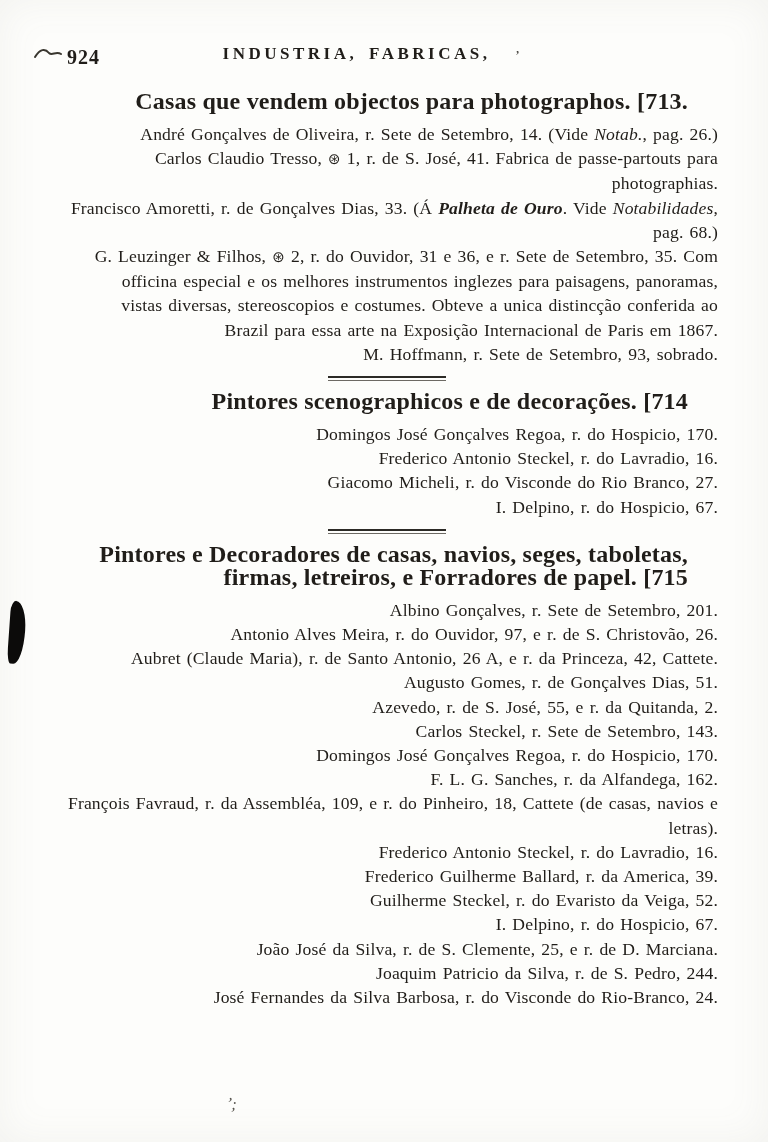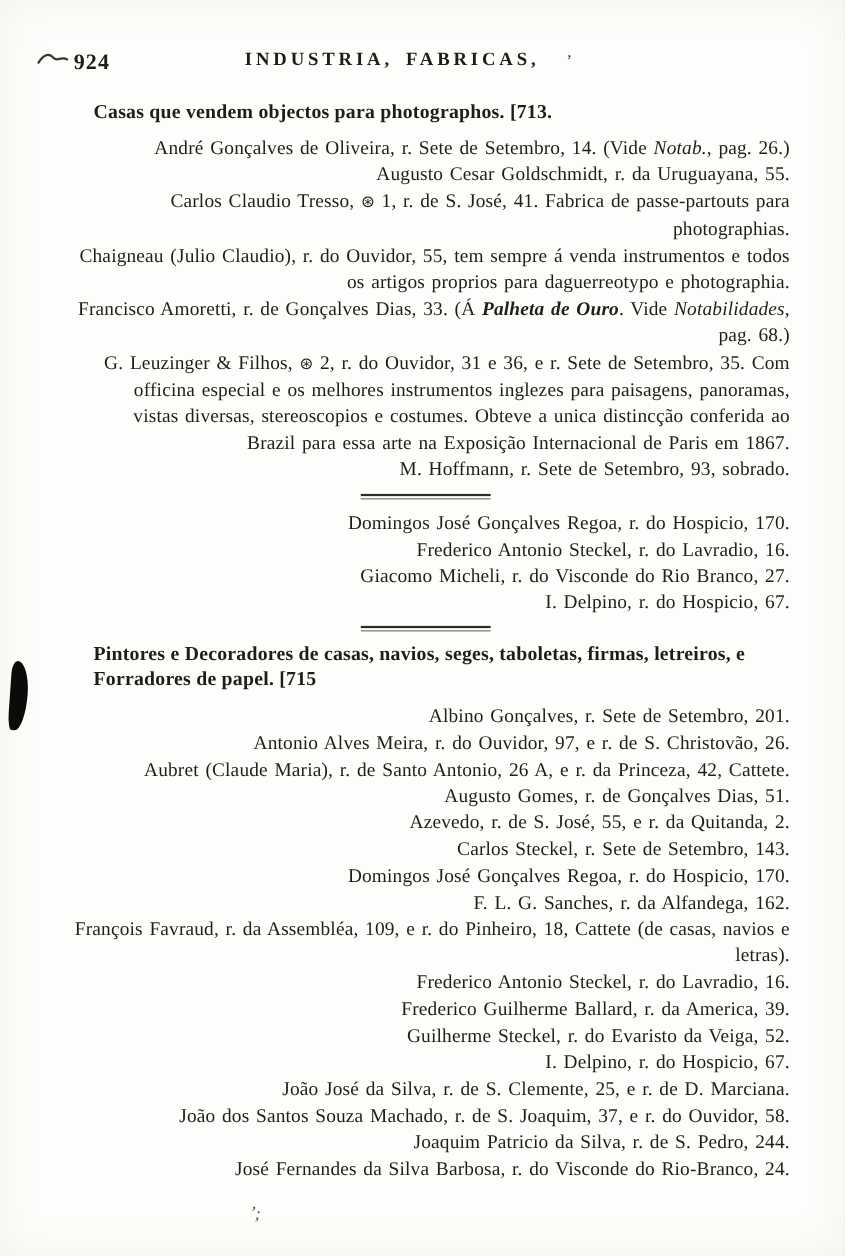--- a/index.html
+++ b/index.html
@@ -48,23 +48,23 @@
     word-spacing: 4px;
   }
   .stray {
     position: absolute;
     left: 460px; top: 4px;
     font-size: 15px;
     color: #3a3732;
   }
   
   .sec-head {
-    text-align: left;
+    text-align: right;
     font-weight: bold;
-    font-size: 18px;
+    font-size: 24px;
     line-height: 23px;
     margin: 6px 30px 9px 30px;
     letter-spacing: 0.2px;
   }
   .sec-head .ref { font-weight: bold; }
   .entry {
     margin: 0;
     padding-left: 40px;
     text-indent: -40px;
     font-size: 17.6px;
@@ -115,48 +115,46 @@
         <path d="M2,11 C7,3 12,2 16,7 C19,10 23,5 28,8" fill="none" stroke="#39362f" stroke-width="2" stroke-linecap="round"></path>
       </svg>
       <span class="pagenum">924</span>
       <span class="runhead">INDUSTRIA, FABRICAS,</span>
       <span class="stray">’</span>
     </div>
 
     <div id="sections">
         <div class="sec-head"><span>Casas que vendem objectos para photographos. </span><span class="ref">[713.</span></div>
         <p class="entry"><span>André Gonçalves de Oliveira, r. Sete de Setembro, 14. (Vide </span><span class="it">Notab.</span><span>, pag. 26.)</span></p>
-        <p class="entry"><span>Augusto Cesar Goldschmidt, r. da Uruguayana, 55.</span></p>
         <p class="entry"><span>Carlos Claudio Tresso, </span><span class="medal">⊛</span><span> 1, r. de S. José, 41. Fabrica de passe-partouts para photographias.</span></p>
-        <p class="entry"><span>Chaigneau (Julio Claudio), r. do Ouvidor, 55, tem sempre á venda instrumentos e todos os artigos proprios para daguerreotypo e photographia.</span></p>
         <p class="entry"><span>Francisco Amoretti, r. de Gonçalves Dias, 33. (Á </span><span class="bit">Palheta de Ouro</span><span>. Vide </span><span class="it">Notabilidades</span><span>, pag. 68.)</span></p>
         <p class="entry"><span>G. Leuzinger &amp; Filhos, </span><span class="medal">⊛</span><span> 2, r. do Ouvidor, 31 e 36, e r. Sete de Setembro, 35. Com officina especial e os melhores instrumentos inglezes para paisagens, panoramas, vistas diversas, stereoscopios e costumes. Obteve a unica distincção conferida ao Brazil para essa arte na Exposição Internacional de Paris em 1867.</span></p>
         <p class="entry"><span>M. Hoffmann, r. Sete de Setembro, 93, sobrado.</span></p>
         <div class="rule"></div>
+        <div class="sec-head"><span>Pintores scenographicos e de decorações. </span><span class="ref">[714</span></div>
         <p class="entry"><span>Domingos José Gonçalves Regoa, r. do Hospicio, 170.</span></p>
         <p class="entry"><span>Frederico Antonio Steckel, r. do Lavradio, 16.</span></p>
         <p class="entry"><span>Giacomo Micheli, r. do Visconde do Rio Branco, 27.</span></p>
         <p class="entry"><span>I. Delpino, r. do Hospicio, 67.</span></p>
         <div class="rule"></div>
         <div class="sec-head"><span>Pintores e Decoradores de casas, navios, seges, taboletas, firmas, letreiros, e Forradores de papel. </span><span class="ref">[715</span></div>
         <p class="entry"><span>Albino Gonçalves, r. Sete de Setembro, 201.</span></p>
         <p class="entry"><span>Antonio Alves Meira, r. do Ouvidor, 97, e r. de S. Christovão, 26.</span></p>
         <p class="entry"><span>Aubret (Claude Maria), r. de Santo Antonio, 26 A, e r. da Princeza, 42, Cattete.</span></p>
         <p class="entry"><span>Augusto Gomes, r. de Gonçalves Dias, 51.</span></p>
         <p class="entry"><span>Azevedo, r. de S. José, 55, e r. da Quitanda, 2.</span></p>
         <p class="entry"><span>Carlos Steckel, r. Sete de Setembro, 143.</span></p>
         <p class="entry"><span>Domingos José Gonçalves Regoa, r. do Hospicio, 170.</span></p>
         <p class="entry"><span>F. L. G. Sanches, r. da Alfandega, 162.</span></p>
         <p class="entry"><span>François Favraud, r. da Assembléa, 109, e r. do Pinheiro, 18, Cattete (de casas, navios e letras).</span></p>
         <p class="entry"><span>Frederico Antonio Steckel, r. do Lavradio, 16.</span></p>
         <p class="entry"><span>Frederico Guilherme Ballard, r. da America, 39.</span></p>
         <p class="entry"><span>Guilherme Steckel, r. do Evaristo da Veiga, 52.</span></p>
         <p class="entry"><span>I. Delpino, r. do Hospicio, 67.</span></p>
         <p class="entry"><span>João José da Silva, r. de S. Clemente, 25, e r. de D. Marciana.</span></p>
-        <p class="entry"><span>João dos Santos Souza Machado, r. de S. Joaquim, 37, e r. do Ouvidor, 58.</span></p>
         <p class="entry"><span>Joaquim Patricio da Silva, r. de S. Pedro, 244.</span></p>
         <p class="entry"><span>José Fernandes da Silva Barbosa, r. do Visconde do Rio-Branco, 24.</span></p>
       </div>
 
   </div>
 
   <div class="inkblob"></div>
   <span class="bottom-mark">’;</span>
 </div>
 

